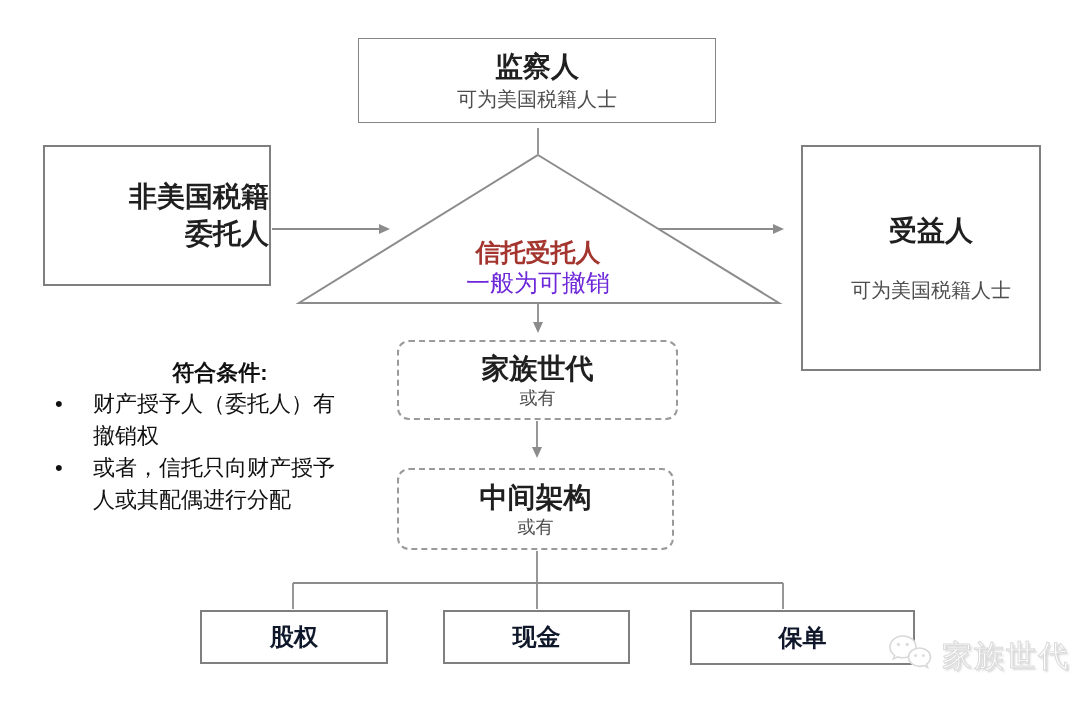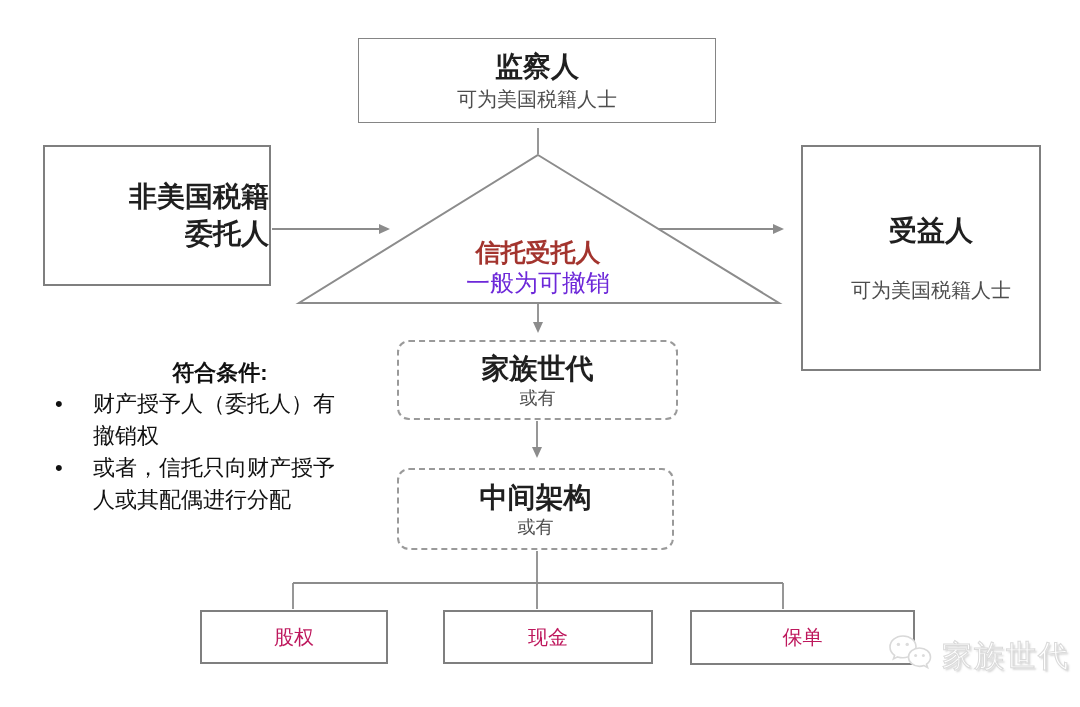--- a/index.html
+++ b/index.html
@@ -6,21 +6,21 @@
   body{font-family:"Liberation Sans","DejaVu Sans",sans-serif;}
   .stage{position:relative;width:1080px;height:707px;background:#ffffff;overflow:hidden;}
   svg.lines{position:absolute;left:0;top:0;z-index:1;}
   .node{position:absolute;z-index:2;display:flex;flex-direction:column;align-items:center;justify-content:center;text-align:center;background:#ffffff;box-sizing:border-box;}
   .solid{border:2px solid #7f7f7f;}
   .thin{border:1.5px solid #858585;}
   .dashed{border:2px dashed #9a9a9a;border-radius:12px;}
   .title-lg{font-size:28px;font-weight:600;color:#1f1f1f;line-height:1.3;}
   .subtitle{font-size:20px;color:#4d4d4d;line-height:1.3;}
   .subtitle-sm{font-size:18px;color:#4d4d4d;line-height:1.25;}
-  .asset-label{font-size:20px;font-weight:400;color:#be185d;}
+  .asset-label{font-size:24px;font-weight:700;color:#0f172a;}
   .trustee{position:absolute;z-index:2;text-align:center;background:transparent;}
   .trustee .t1{font-size:25px;font-weight:700;color:#a3342e;line-height:1.2;}
   .trustee .t2{font-size:24px;color:#6d28d9;line-height:1.3;}
   .conditions{position:absolute;z-index:2;color:#111111;}
   .conditions .head{font-size:22px;font-weight:700;line-height:1.35;text-align:center;}
   .cond-item{display:flex;align-items:flex-start;}
   .cond-bullet{width:38px;font-size:22px;line-height:32px;flex:0 0 38px;}
   .cond-text{width:242px;font-size:22px;line-height:32px;word-break:break-all;}
   .watermark{position:absolute;z-index:2;display:flex;align-items:center;gap:8px;}
   .watermark .wm-text{font-size:30px;letter-spacing:2px;color:#ffffff;
@@ -84,21 +84,21 @@
   </div>
 
   <div class="node dashed" style="left:397px;top:468px;width:277px;height:82px;">
     <div class="title-lg">中间架构</div>
     <div class="subtitle-sm">或有</div>
   </div>
 
   <div class="node solid" style="left:200px;top:610px;width:188px;height:54px;">
     <div class="asset-label">股权</div>
   </div>
-  <div class="node solid" style="left:443px;top:610px;width:210px;height:54px;">
+  <div class="node solid" style="left:443px;top:610px;width:187px;height:54px;">
     <div class="asset-label">现金</div>
   </div>
   <div class="node solid" style="left:690px;top:610px;width:225px;height:55px;">
     <div class="asset-label">保单</div>
   </div>
 
   <div class="conditions" style="left:55px;top:358px;width:330px;">
     <div class="head">符合条件:</div>
     <div class="cond-item">
       <div class="cond-bullet">•</div>

